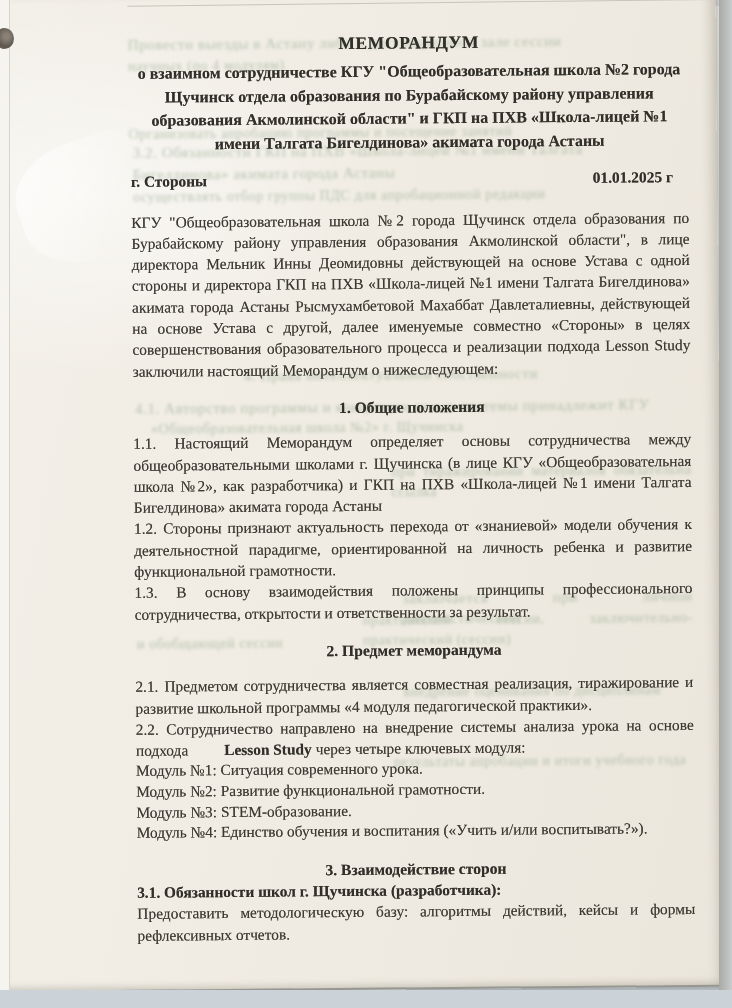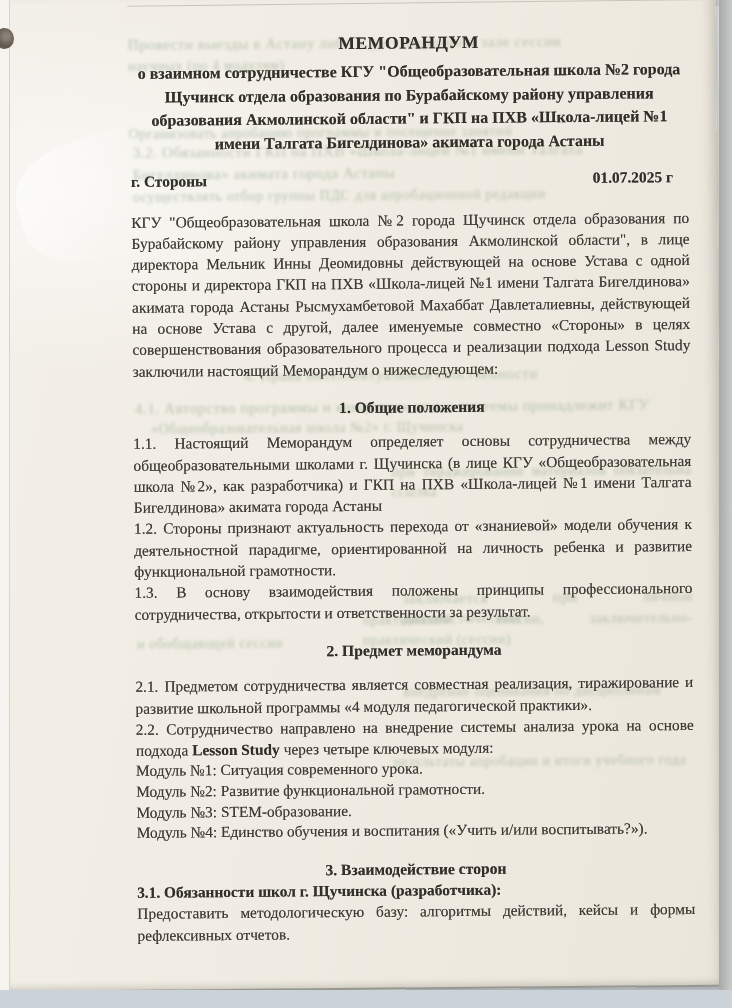--- a/index.html
+++ b/index.html
@@ -64,21 +64,21 @@
     font-weight:bold;color:var(--ink-bold);margin-top:15px;padding-right:16px;
   }
   .intro{margin-top:19px;text-align:justify;}
   .section-heading{
     text-align:center;font-size:15.6px;font-weight:bold;color:var(--ink-bold);
     margin-top:17px;margin-bottom:13px;
   }
   .para{text-align:justify;}
   .sub-heading{font-weight:bold;color:var(--ink-bold);}
   .modules div{line-height:20.6px;}
-  .bold-inline{font-weight:bold;color:var(--ink-bold);}
+  .bold-inline{font-weight:bold;color:var(--ink-bold);margin-left:32px;}
 </style>
 </head>
 <body>
 
 <div class="scan-bg">
   <div class="top-strip"></div>
 
   <div class="page">
     <div class="bleed-layer" id="bleed-layer">
         <div class="bleed" style="left: 130px; top: 40px; width: 560px;">Провести выезды в Астану либо в дистанционном зале сессии</div>
@@ -100,21 +100,21 @@
     <div class="fold-streak"></div>
     <div class="art-topline-dark"></div>
     <div class="art-topline-faint"></div>
 
     <div class="content">
       <div class="doc-title">МЕМОРАНДУМ</div>
       <div class="doc-subtitle">о взаимном сотрудничестве КГУ "Общеобразовательная школа №2 города Щучинск отдела образования по Бурабайскому району управления образования Акмолинской области" и ГКП на ПХВ «Школа-лицей №1 имени Талгата Бигелдинова» акимата города Астаны</div>
 
       <div class="meta-row">
         <span>г. Стороны</span>
-        <span>01.07.2025 г</span>
+        <span>01.01.2025 г</span>
       </div>
 
       <p class="para intro">КГУ "Общеобразовательная школа №2 города Щучинск отдела образования по Бурабайскому району управления образования Акмолинской области", в лице директора Мельник Инны Деомидовны действующей на основе Устава с одной стороны и директора ГКП на ПХВ «Школа-лицей №1 имени Талгата Бигелдинова» акимата города Астаны Рысмухамбетовой Махаббат Давлеталиевны, действующей на основе Устава с другой, далее именуемые совместно «Стороны» в целях совершенствования образовательного процесса и реализации подхода Lesson Study заключили настоящий Меморандум о нижеследующем:</p>
 
       <div class="section-heading">1. Общие положения</div>
       <p class="para">1.1. Настоящий Меморандум определяет основы сотрудничества между общеобразовательными школами г. Щучинска (в лице КГУ «Общеобразовательная школа №2», как разработчика) и ГКП на ПХВ «Школа-лицей №1 имени Талгата Бигелдинова» акимата города Астаны</p>
       <p class="para">1.2. Стороны признают актуальность перехода от «знаниевой» модели обучения к деятельностной парадигме, ориентированной на личность ребенка и развитие функциональной грамотности.</p>
       <p class="para">1.3. В основу взаимодействия положены принципы профессионального сотрудничества, открытости и ответственности за результат.</p>
 
       <div class="section-heading">2. Предмет меморандума</div>

